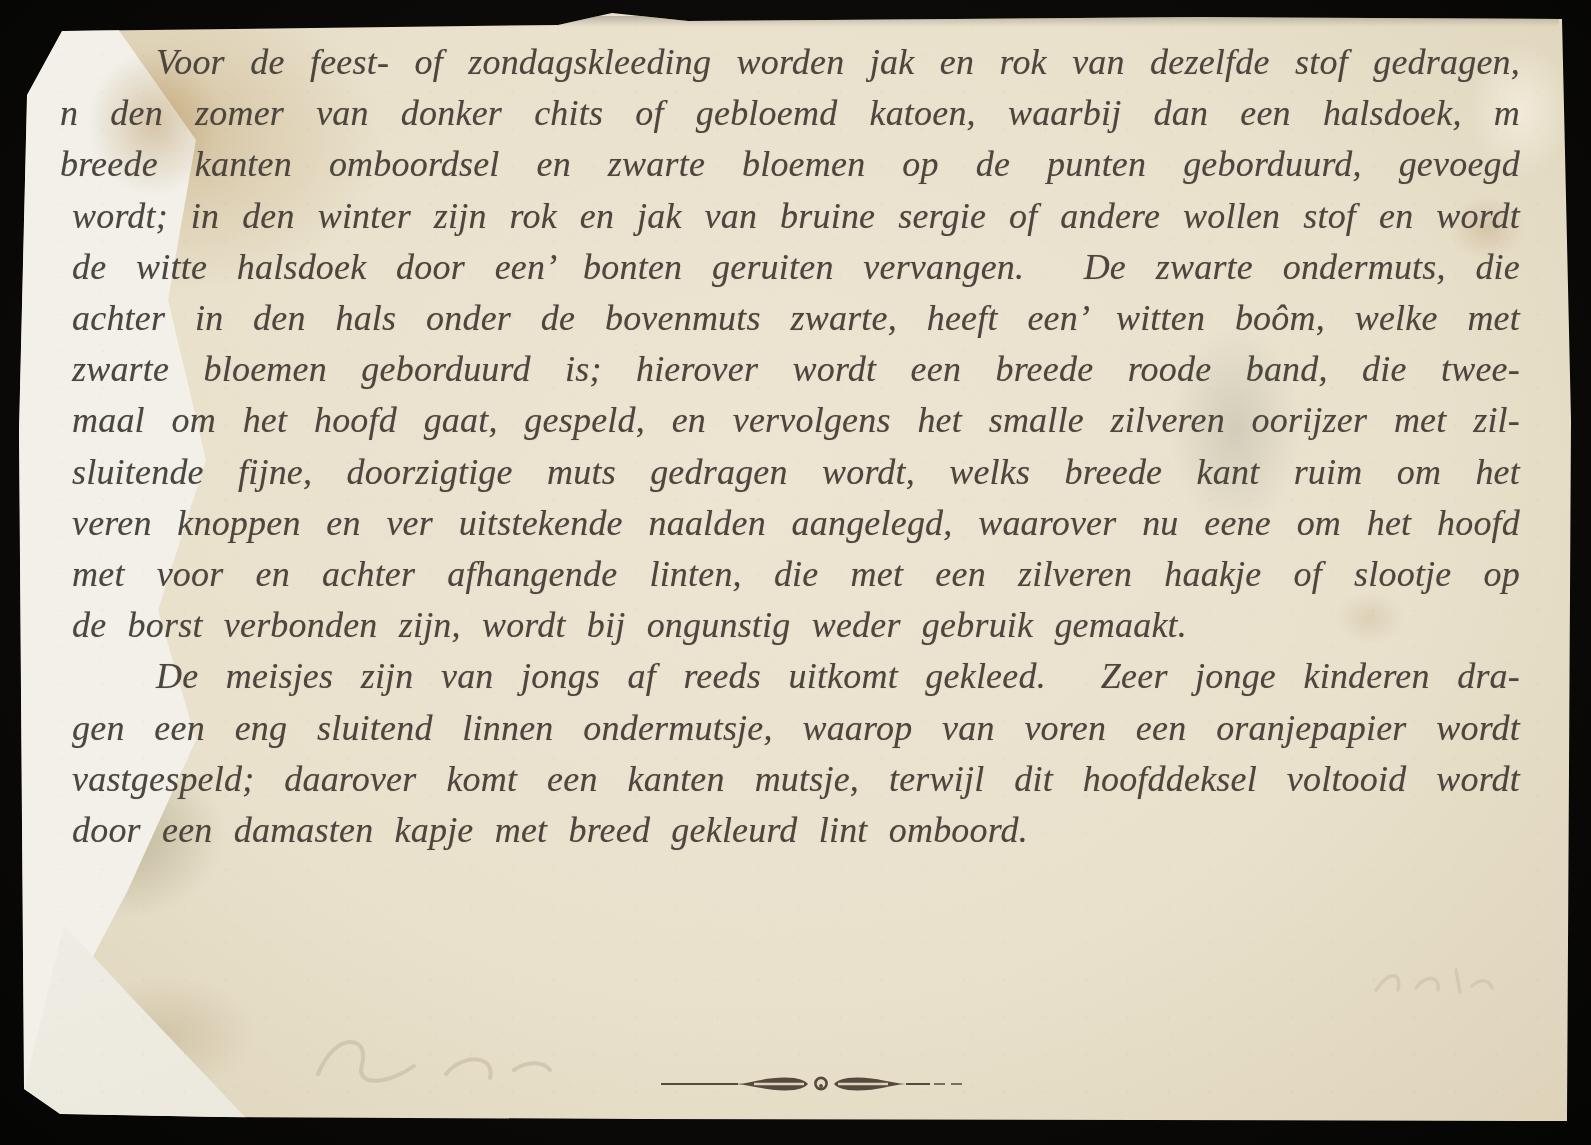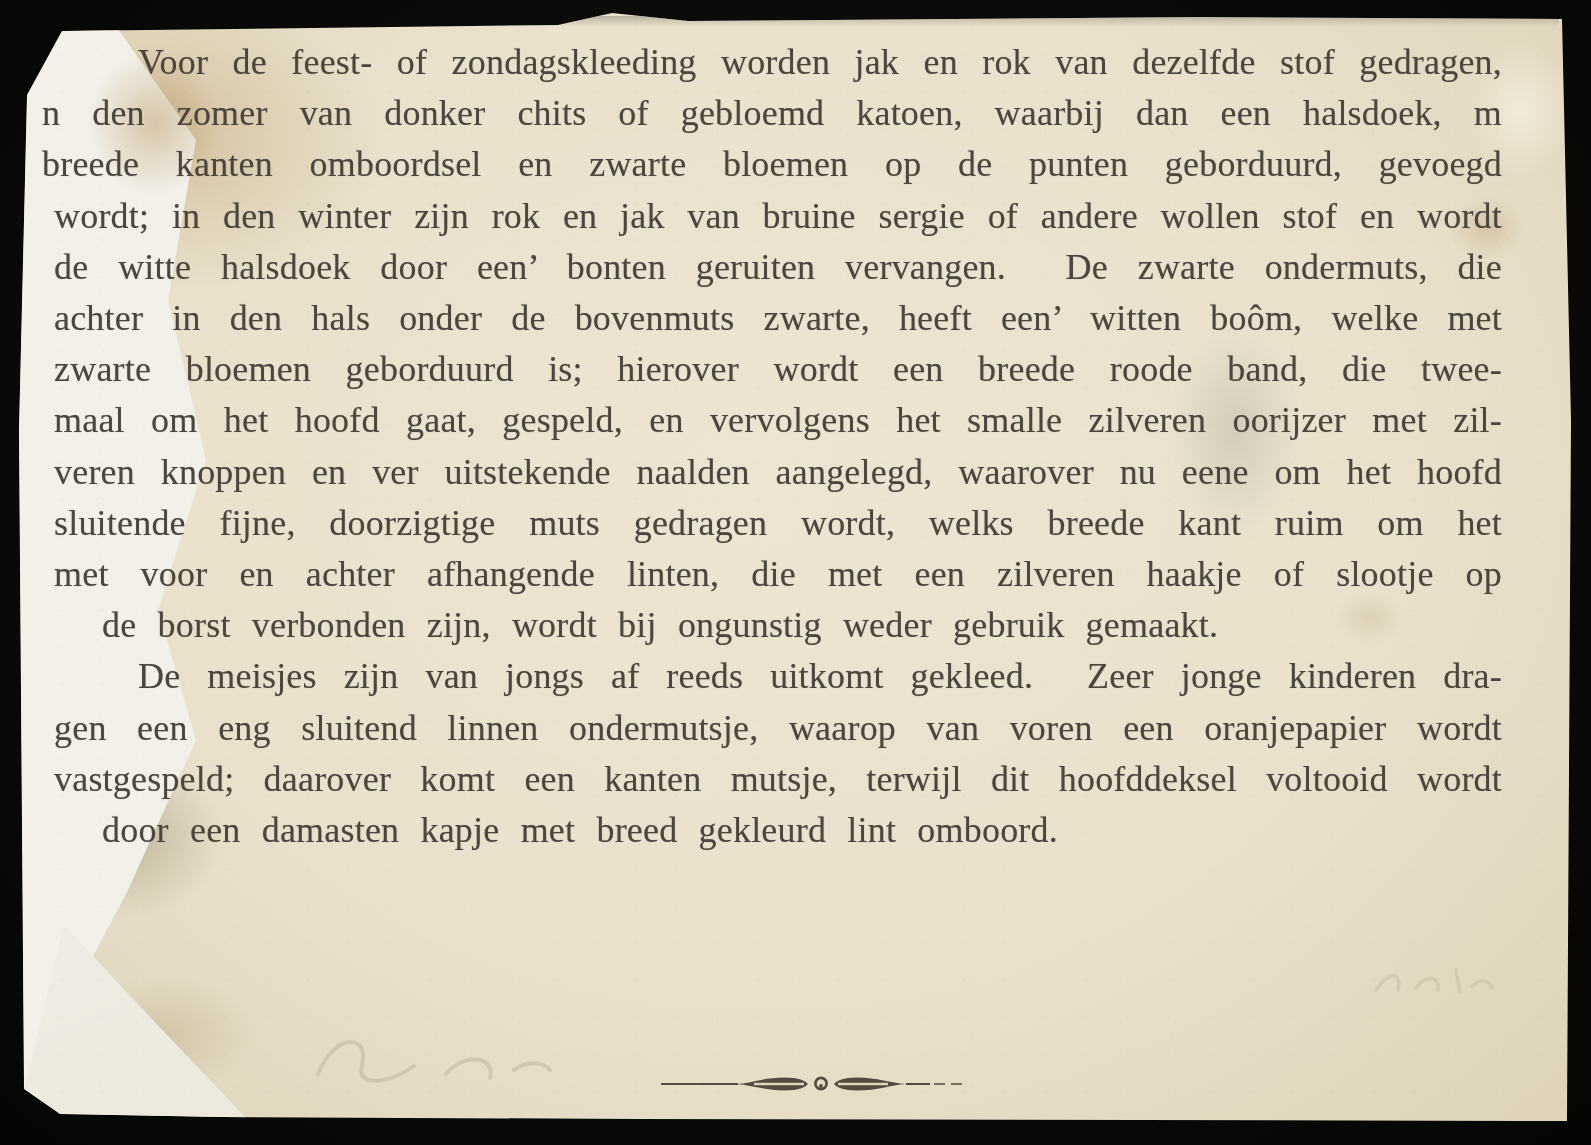--- a/index.html
+++ b/index.html
@@ -40,27 +40,27 @@
     clip-path:polygon(62px 31px,118px 29px,196px 140px,168px 300px,206px 460px,158px 610px,
                       196px 740px,128px 890px,70px 1000px,24px 1089px,19px 430px,27px 95px);
     background:linear-gradient(105deg, var(--backing) 55%, #e9e5d8 100%);}
   .backing-corner{position:absolute;inset:0;
     clip-path:polygon(64px 925px,132px 998px,246px 1118px,60px 1114px,24px 1089px);
     background:linear-gradient(160deg, #f1efe8 40%, #e7e2d4 100%);}
   .backing-stain{position:absolute;left:70px;top:45px;width:210px;height:260px;pointer-events:none;
     background:radial-gradient(ellipse 45% 40% at 40% 30%, rgba(172,132,70,0.40), rgba(172,132,70,0) 70%);}
 
   
-  .textblock{position:absolute;left:54px;top:37px;width:1448px;}
+  .textblock{position:absolute;left:72px;top:37px;width:1448px;font-style:italic;}
   .line{font-size:36px;line-height:51.2px;color:var(--ink);
     text-align:justify;text-align-last:justify;white-space:pre-wrap;
     word-spacing:4px;letter-spacing:.2px;
     text-shadow:0 0 1px rgba(77,70,62,0.38);}
   .line.indent{padding-left:84px;}
-  .line.end{text-align-last:left;word-spacing:12px;margin-left:48px;}
+  .line.end{text-align-last:left;word-spacing:12px;}
   .line.cut{margin-left:-12px;width:calc(100% + 12px);}
 
   
   .ornament{position:absolute;left:658px;top:1072px;width:312px;height:24px;}
 
   
   .pencil{position:absolute;pointer-events:none;}
 </style>
 </head>
 <body>
@@ -76,22 +76,22 @@
 
     <div class="textblock" id="lines">
         <div class="line indent">Voor de feest- of zondagskleeding worden jak en rok van dezelfde stof gedragen,</div>
         <div class="line cut">n den zomer van donker chits of gebloemd katoen, waarbij dan een halsdoek, m</div>
         <div class="line cut">breede kanten omboordsel en zwarte bloemen op de punten geborduurd, gevoegd</div>
         <div class="line">wordt; in den winter zijn rok en jak van bruine sergie of andere wollen stof en wordt</div>
         <div class="line">de witte halsdoek door een’ bonten geruiten vervangen.  De zwarte ondermuts, die</div>
         <div class="line">achter in den hals onder de bovenmuts zwarte, heeft een’ witten boôm, welke met</div>
         <div class="line">zwarte bloemen geborduurd is; hierover wordt een breede roode band, die twee-</div>
         <div class="line">maal om het hoofd gaat, gespeld, en vervolgens het smalle zilveren oorijzer met zil-</div>
+        <div class="line">sluitende fijne, doorzigtige muts gedragen wordt, welks breede kant ruim om het</div>
         <div class="line">veren knoppen en ver uitstekende naalden aangelegd, waarover nu eene om het hoofd</div>
-        <div class="line">sluitende fijne, doorzigtige muts gedragen wordt, welks breede kant ruim om het</div>
         <div class="line">met voor en achter afhangende linten, die met een zilveren haakje of slootje op</div>
         <div class="line end">de borst verbonden zijn, wordt bij ongunstig weder gebruik gemaakt.</div>
         <div class="line indent">De meisjes zijn van jongs af reeds uitkomt gekleed.  Zeer jonge kinderen dra-</div>
         <div class="line">gen een eng sluitend linnen ondermutsje, waarop van voren een oranjepapier wordt</div>
         <div class="line">vastgespeld; daarover komt een kanten mutsje, terwijl dit hoofddeksel voltooid wordt</div>
         <div class="line end">door een damasten kapje met breed gekleurd lint omboord.</div>
       </div>
 
     <svg class="ornament" viewBox="0 0 312 24" xmlns="http://www.w3.org/2000/svg">
       <g stroke="#554a3d" fill="none">

